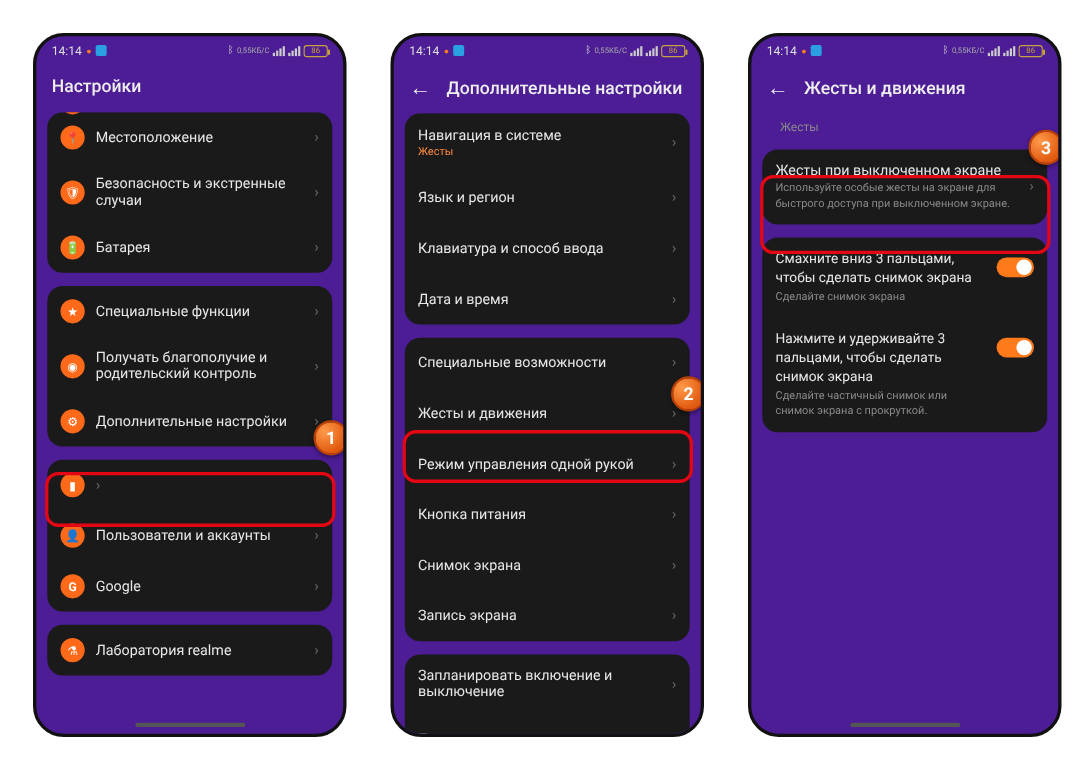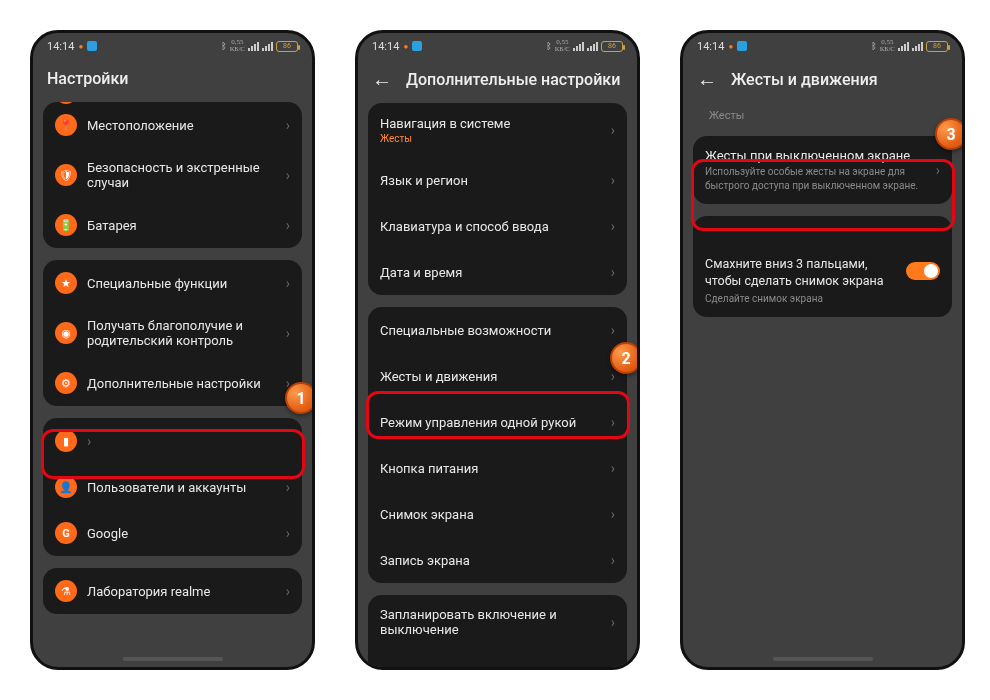--- a/index.html
+++ b/index.html
@@ -15,40 +15,40 @@
     background: #fff;
     display: flex;
     gap: 40px;
     padding: 30px 30px;
     align-items: flex-start;
   }
   .phone {
     position: relative;
     width: 285px;
     height: 640px;
-    background: #404040;
+    background: #4c1d95;
     border-radius: 28px;
     border: 3px solid #111;
     overflow: hidden;
     color: #eee;
     flex-shrink: 0;
   }
   .statusbar {
     height: 26px;
     display: flex;
     align-items: center;
     justify-content: space-between;
     padding: 0 14px;
     font-size: 11px;
     color: #ddd;
   }
   .sb-left { display: flex; align-items: center; gap: 4px; }
   .sb-right { display: flex; align-items: center; gap: 3px; font-size: 9px; }
   .sb-app { display: inline-block; width: 10px; height: 10px; background: #2aa0e0; border-radius: 2px; }
-  .sb-mini { font-size: 7px; line-height: 7px; display: flex; flex-direction: column; align-items: center; color: #aaa; font-family: Liberation Serif, serif;}
+  .sb-mini { font-size: 7px; line-height: 7px; display: flex; align-items: flex-start; color: #aaa;}
   .sb-bar { display:inline-flex; align-items:flex-end; gap:1px; }
   .sb-bar i { display:block; width:2px; background:#ccc; }
   .sb-bar i:nth-child(1){height:3px;} .sb-bar i:nth-child(2){height:5px;}
   .sb-bar i:nth-child(3){height:7px;} .sb-bar i:nth-child(4){height:9px;}
   .batt {
     display:inline-flex; align-items:center; justify-content:center;
     width:22px; height:11px; border:1px solid #c8a23a; border-radius:3px;
     font-size:7px; color:#c8a23a; position:relative;
   }
   .batt::after { content:""; position:absolute; right:-3px; top:3px; width:2px; height:5px; background:#c8a23a; border-radius:1px;}
@@ -99,21 +99,21 @@
     display: flex; align-items: center; justify-content: center;
     color: #fff; font-size: 16px; font-weight: 700;
     box-shadow: 0 2px 4px rgba(0,0,0,.4);
     pointer-events: none;
   }
   .section-heading {
     font-size: 11px; color: #8a8a8a;
     padding: 6px 4px 2px 16px;
   }
   .toggle-row {
-    display: flex; gap: 10px; padding: 12px 12px; align-items: flex-start; margin-top: 28px;
+    display: flex; gap: 10px; padding: 12px 12px; align-items: flex-start;
   }
   .toggle-row .body { flex: 1; display: flex; flex-direction: column; gap: 2px; }
   .toggle-row .body .ttl { font-size: 12.5px; color: #e8e8e8; line-height: 1.35; }
   .toggle-row .body .desc { font-size: 10px; color: #8a8a8a; line-height: 1.35; }
   .toggle {
     width: 34px; height: 18px; border-radius: 10px;
     background: #ff7a1a; position: relative; flex-shrink: 0; margin-top: 6px;
   }
   .toggle::after {
     content: ""; position: absolute; right: 2px; top: 2px;
@@ -417,20 +417,27 @@
       </div>
 
       <div class="section">
         <div class="toggle-row">
           <div class="body">
             <span class="ttl">Смахните вниз 3 пальцами, чтобы сделать снимок экрана</span>
             <span class="desc">Сделайте снимок экрана</span>
           </div>
           <div class="toggle"></div>
         </div>
+        <div class="toggle-row">
+          <div class="body">
+            <span class="ttl">Нажмите и удерживайте 3 пальцами, чтобы сделать снимок экрана</span>
+            <span class="desc">Сделайте частичный снимок или снимок экрана с прокруткой.</span>
+          </div>
+          <div class="toggle"></div>
+        </div>
       </div>
     </div>
     <div class="homebar"></div>
 
     <div class="highlight" style="left:8px; top:126px; width:264px; height:72px;"></div>
     <div class="step-badge" style="left:252px; top:85px;">3</div>
   </div>
 
 </div>
 

